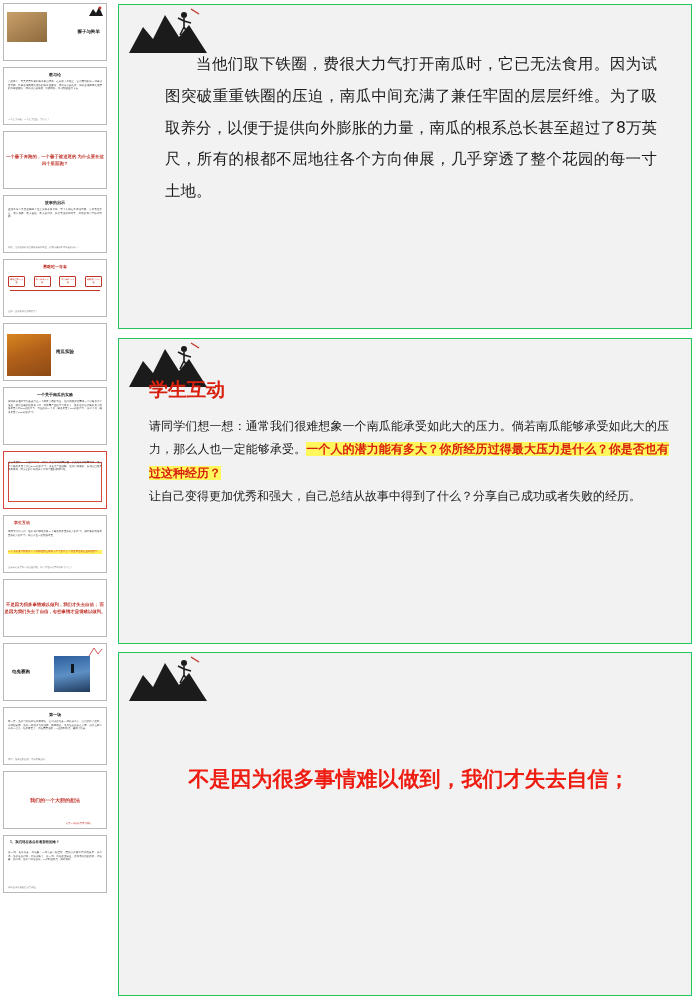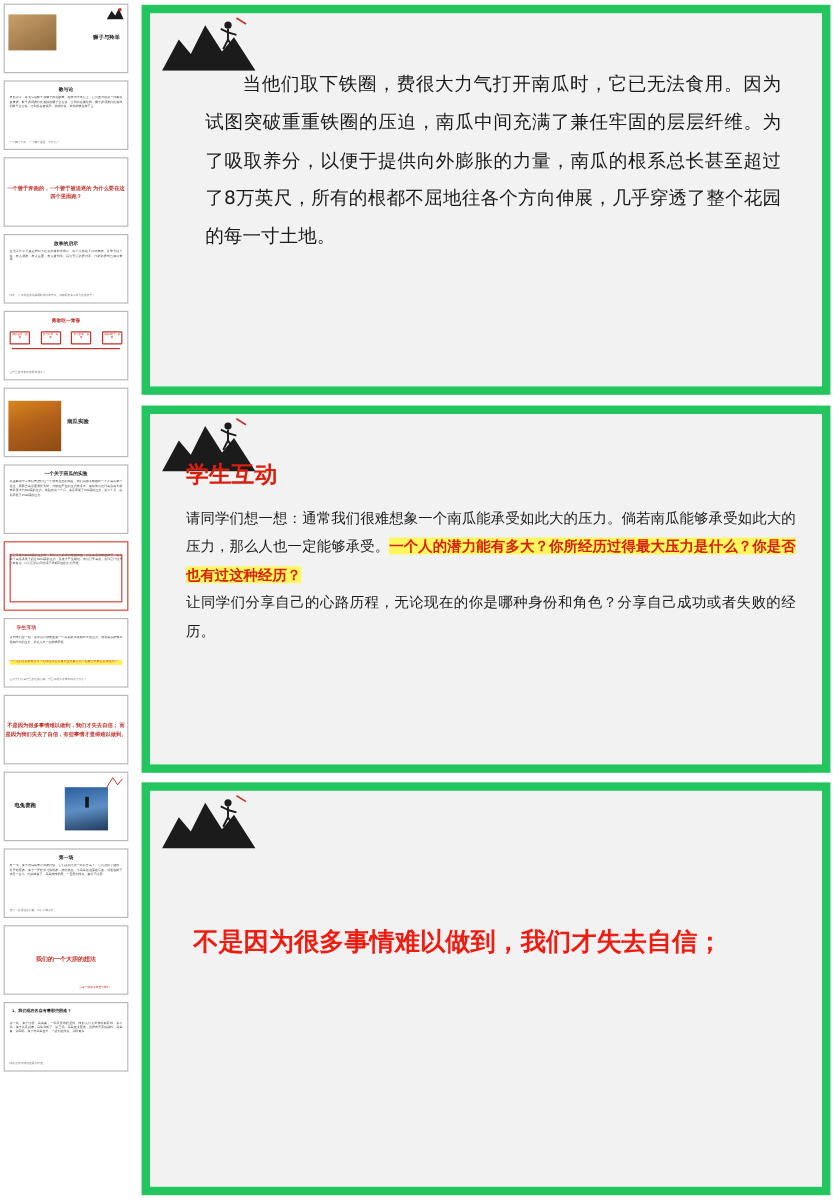--- a/index.html
+++ b/index.html
@@ -159,27 +159,27 @@
     font-size: 2.3px;
     color: #777;
   }
 
   
   .slide {
     position: absolute;
     left: 118px;
     width: 574px;
     background: #f2f2f2;
-    border: 7px solid #22c55e;
+    border: 1px solid #22c55e;
     box-sizing: border-box;
     overflow: hidden;
   }
   #slide1 { top: 4px;   height: 325px; }
   #slide2 { top: 338px; height: 306px; }
-  #slide3 { top: 652px; height: 344px; }
+  #slide3 { top: 652px; height: 344px; text-align: center; }
 
   .deco {
     position: absolute;
     left: 10px;
     top: 0px;
     width: 78px;
     height: 48px;
   }
 
   .s1-text {
@@ -345,21 +345,21 @@
   <div class="slide" id="slide2">
     <svg class="deco" viewBox="0 0 78 48">
       <path d="M0 48 L14 22 L24 34 L36 10 L50 32 L60 20 L78 48 Z" fill="#1b1b1b"></path>
       <circle cx="55" cy="10" r="3" fill="#1b1b1b"></circle>
       <path d="M55 13 L55 22 M55 16 L49 13 M55 16 L62 18 M55 22 L51 30 M55 22 L60 30" stroke="#1b1b1b" stroke-width="1.6" fill="none"></path>
       <path d="M62 4 L70 9" stroke="#c0342a" stroke-width="1.4"></path>
     </svg>
     <div class="s2-title">学生互动</div>
     <div class="s2-body">
       <span>请同学们想一想：通常我们很难想象一个南瓜能承受如此大的压力。倘若南瓜能够承受如此大的压力，那么人也一定能够承受。</span><span class="mark">一个人的潜力能有多大？你所经历过得最大压力是什么？你是否也有过这种经历？</span><br>
-      <span>让同学们分享自己的心路历程，无论现在的你是哪种身份和角色？分享自己成功或者失败的经历。</span>
+      <span>让自己变得更加优秀和强大，自己总结从故事中得到了什么？分享自己成功或者失败的经历。</span>
     </div>
   </div>
 
   <div class="slide" id="slide3">
     <svg class="deco" viewBox="0 0 78 48">
       <path d="M0 48 L14 22 L24 34 L36 10 L50 32 L60 20 L78 48 Z" fill="#1b1b1b"></path>
       <circle cx="55" cy="10" r="3" fill="#1b1b1b"></circle>
       <path d="M55 13 L55 22 M55 16 L49 13 M55 16 L62 18 M55 22 L51 30 M55 22 L60 30" stroke="#1b1b1b" stroke-width="1.6" fill="none"></path>
       <path d="M62 4 L70 9" stroke="#c0342a" stroke-width="1.4"></path>
     </svg>

